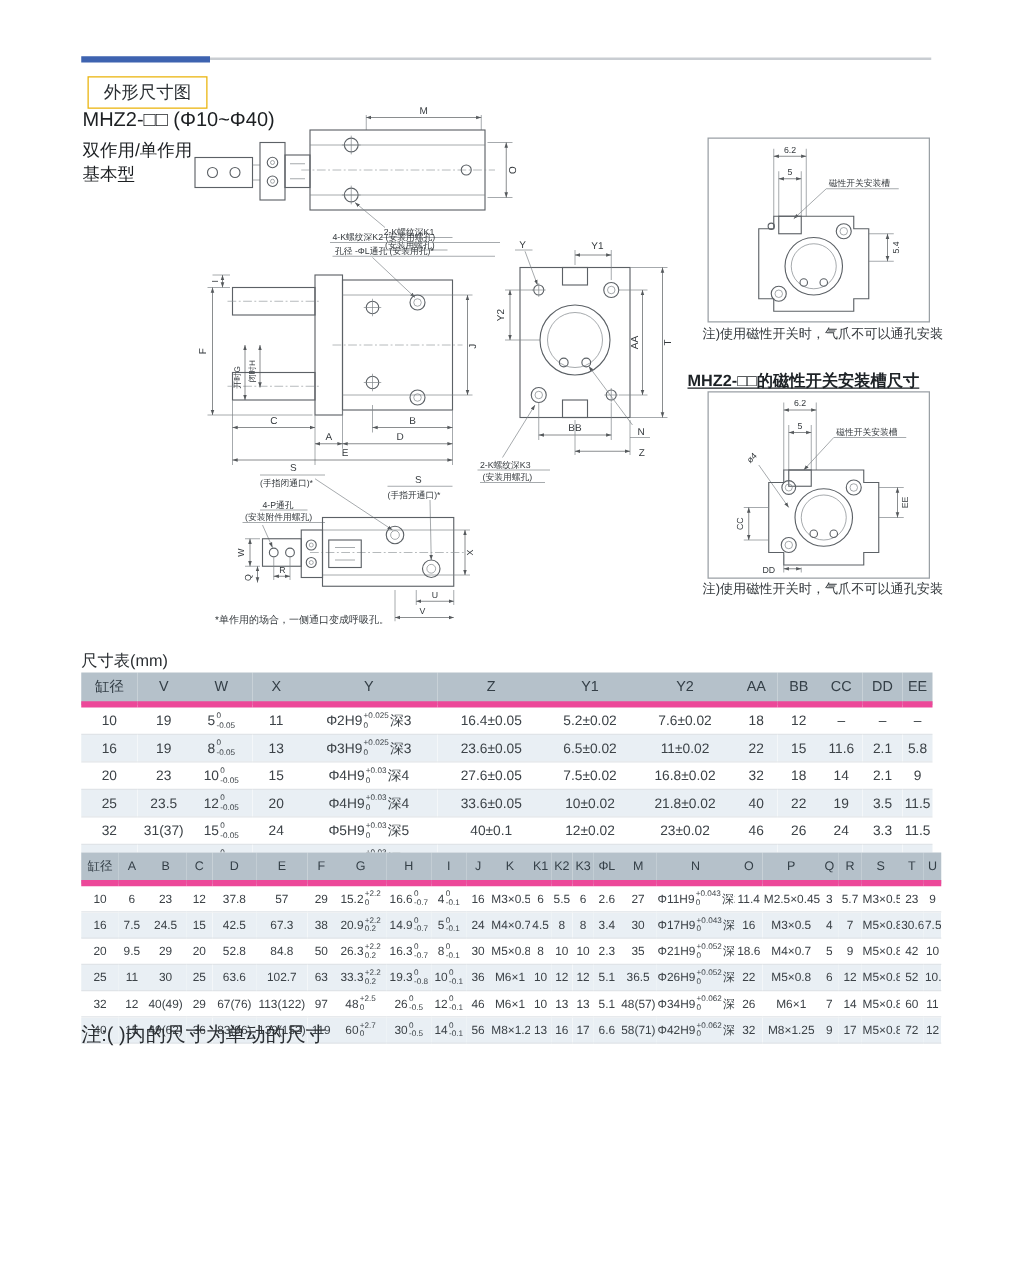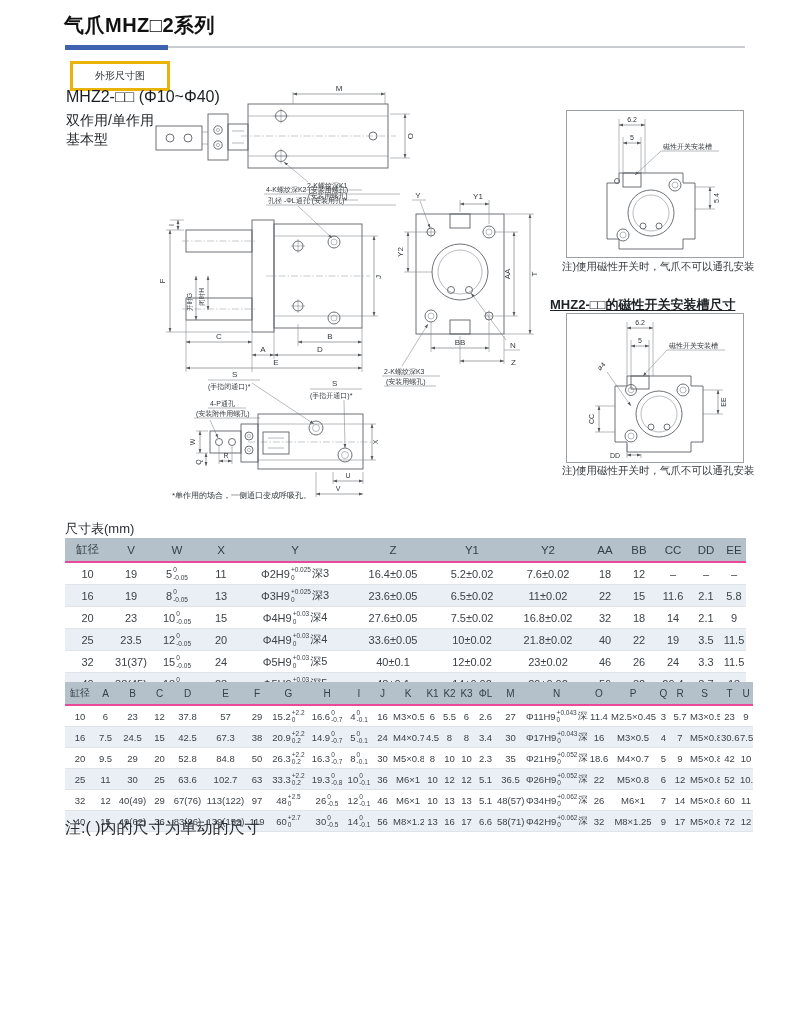--- a/index.html
+++ b/index.html
@@ -6,35 +6,35 @@
   #page{position:relative;width:809px;height:1012px;background:#fff;overflow:hidden;
         font-family:"Liberation Sans","DejaVu Sans",sans-serif;color:#222;}
   .abs{position:absolute;}
 
   
   #page-title{left:64px;top:12px;font-size:20px;font-weight:bold;color:#111;letter-spacing:.5px;}
   #title-rule{left:65px;top:44px;width:680px;height:6px;display:flex;align-items:center;}
   #title-rule .blue{width:103px;height:5px;background:#3e63b0;}
   #title-rule .gray{flex:1;height:2px;background:#c9cdd2;}
 
-  #badge{left:70px;top:61px;width:94px;height:24px;border:3px solid #eab308;
-         display:flex;align-items:center;justify-content:center;font-size:10px;color:#2b2f33;}
+  #badge{left:70px;top:61px;width:94px;height:24px;border:1px solid #eab308;
+         display:flex;align-items:center;justify-content:center;font-size:14px;color:#2b2f33;}
   #model-line{left:66px;top:88px;font-size:16px;color:#1c1f22;}
   #sub1{left:66px;top:112px;font-size:14px;color:#1c1f22;}
   #sub2{left:66px;top:131px;font-size:14px;color:#1c1f22;}
 
   
   .panel-title{font-size:13px;font-weight:600;color:#1d2226;}
   .panel-box{border:1px solid #9aa0a5;background:#fff;}
   .panel-note{font-size:10.5px;color:#33383c;white-space:nowrap;}
 
   
   #tbl-caption{left:65px;top:520px;font-size:13px;color:#2a2e32;}
   table.dim{border-collapse:collapse;table-layout:fixed;background:#fff;}
-  table.dim th{background:#b5c1ca;color:#343f47;font-weight:normal;border-bottom:2px solid #ec4899;}
+  table.dim th{background:#b5c1ca;color:#343f47;font-weight:normal;border-bottom:5px solid #ec4899;}
   table.dim td{color:#3c4247;text-align:center;border-bottom:1px solid #e0e4e8;white-space:nowrap;overflow:hidden;}
   table.dim th{text-align:center;}
   table.dim tbody tr:nth-child(even){background:#e9eff4;}
   #t1{left:65px;top:538px;width:681px;font-size:11px;}
   #t1 th{height:21px;font-size:11.5px;}
   #t1 td{height:19px;}
   #t2{left:65px;top:682px;width:684px;font-size:9.5px;}
   #t2 th{height:20px;font-size:10px;}
   #t2 td{height:18px;}
   .tolwrap{display:inline-flex;align-items:center;justify-content:center;gap:1px;white-space:nowrap;}
@@ -49,21 +49,20 @@
   .d-cl{fill:none;stroke:#8a9094;stroke-width:0.5;stroke-dasharray:7 2 1.5 2;}
   text.d-txt{font-family:"Liberation Sans","DejaVu Sans",sans-serif;font-size:8px;fill:#33383c;}
   text.d-s7{font-size:7px;}
   text.d-s65{font-size:6.5px;}
 </style>
 </head>
 <body>
 
 <div id="page">
 
-  <div class="abs" id="page-title">气爪MHZ□2系列</div>
   <div class="abs" id="title-rule">
     <div class="blue"></div>
     <div class="gray"></div>
   </div>
 
   <div class="abs" id="badge">外形尺寸图</div>
   <div class="abs" id="model-line">MHZ2-□□ (Φ10~Φ40)</div>
   <div class="abs" id="sub1">双作用/单作用</div>
   <div class="abs" id="sub2">基本型</div>
 

